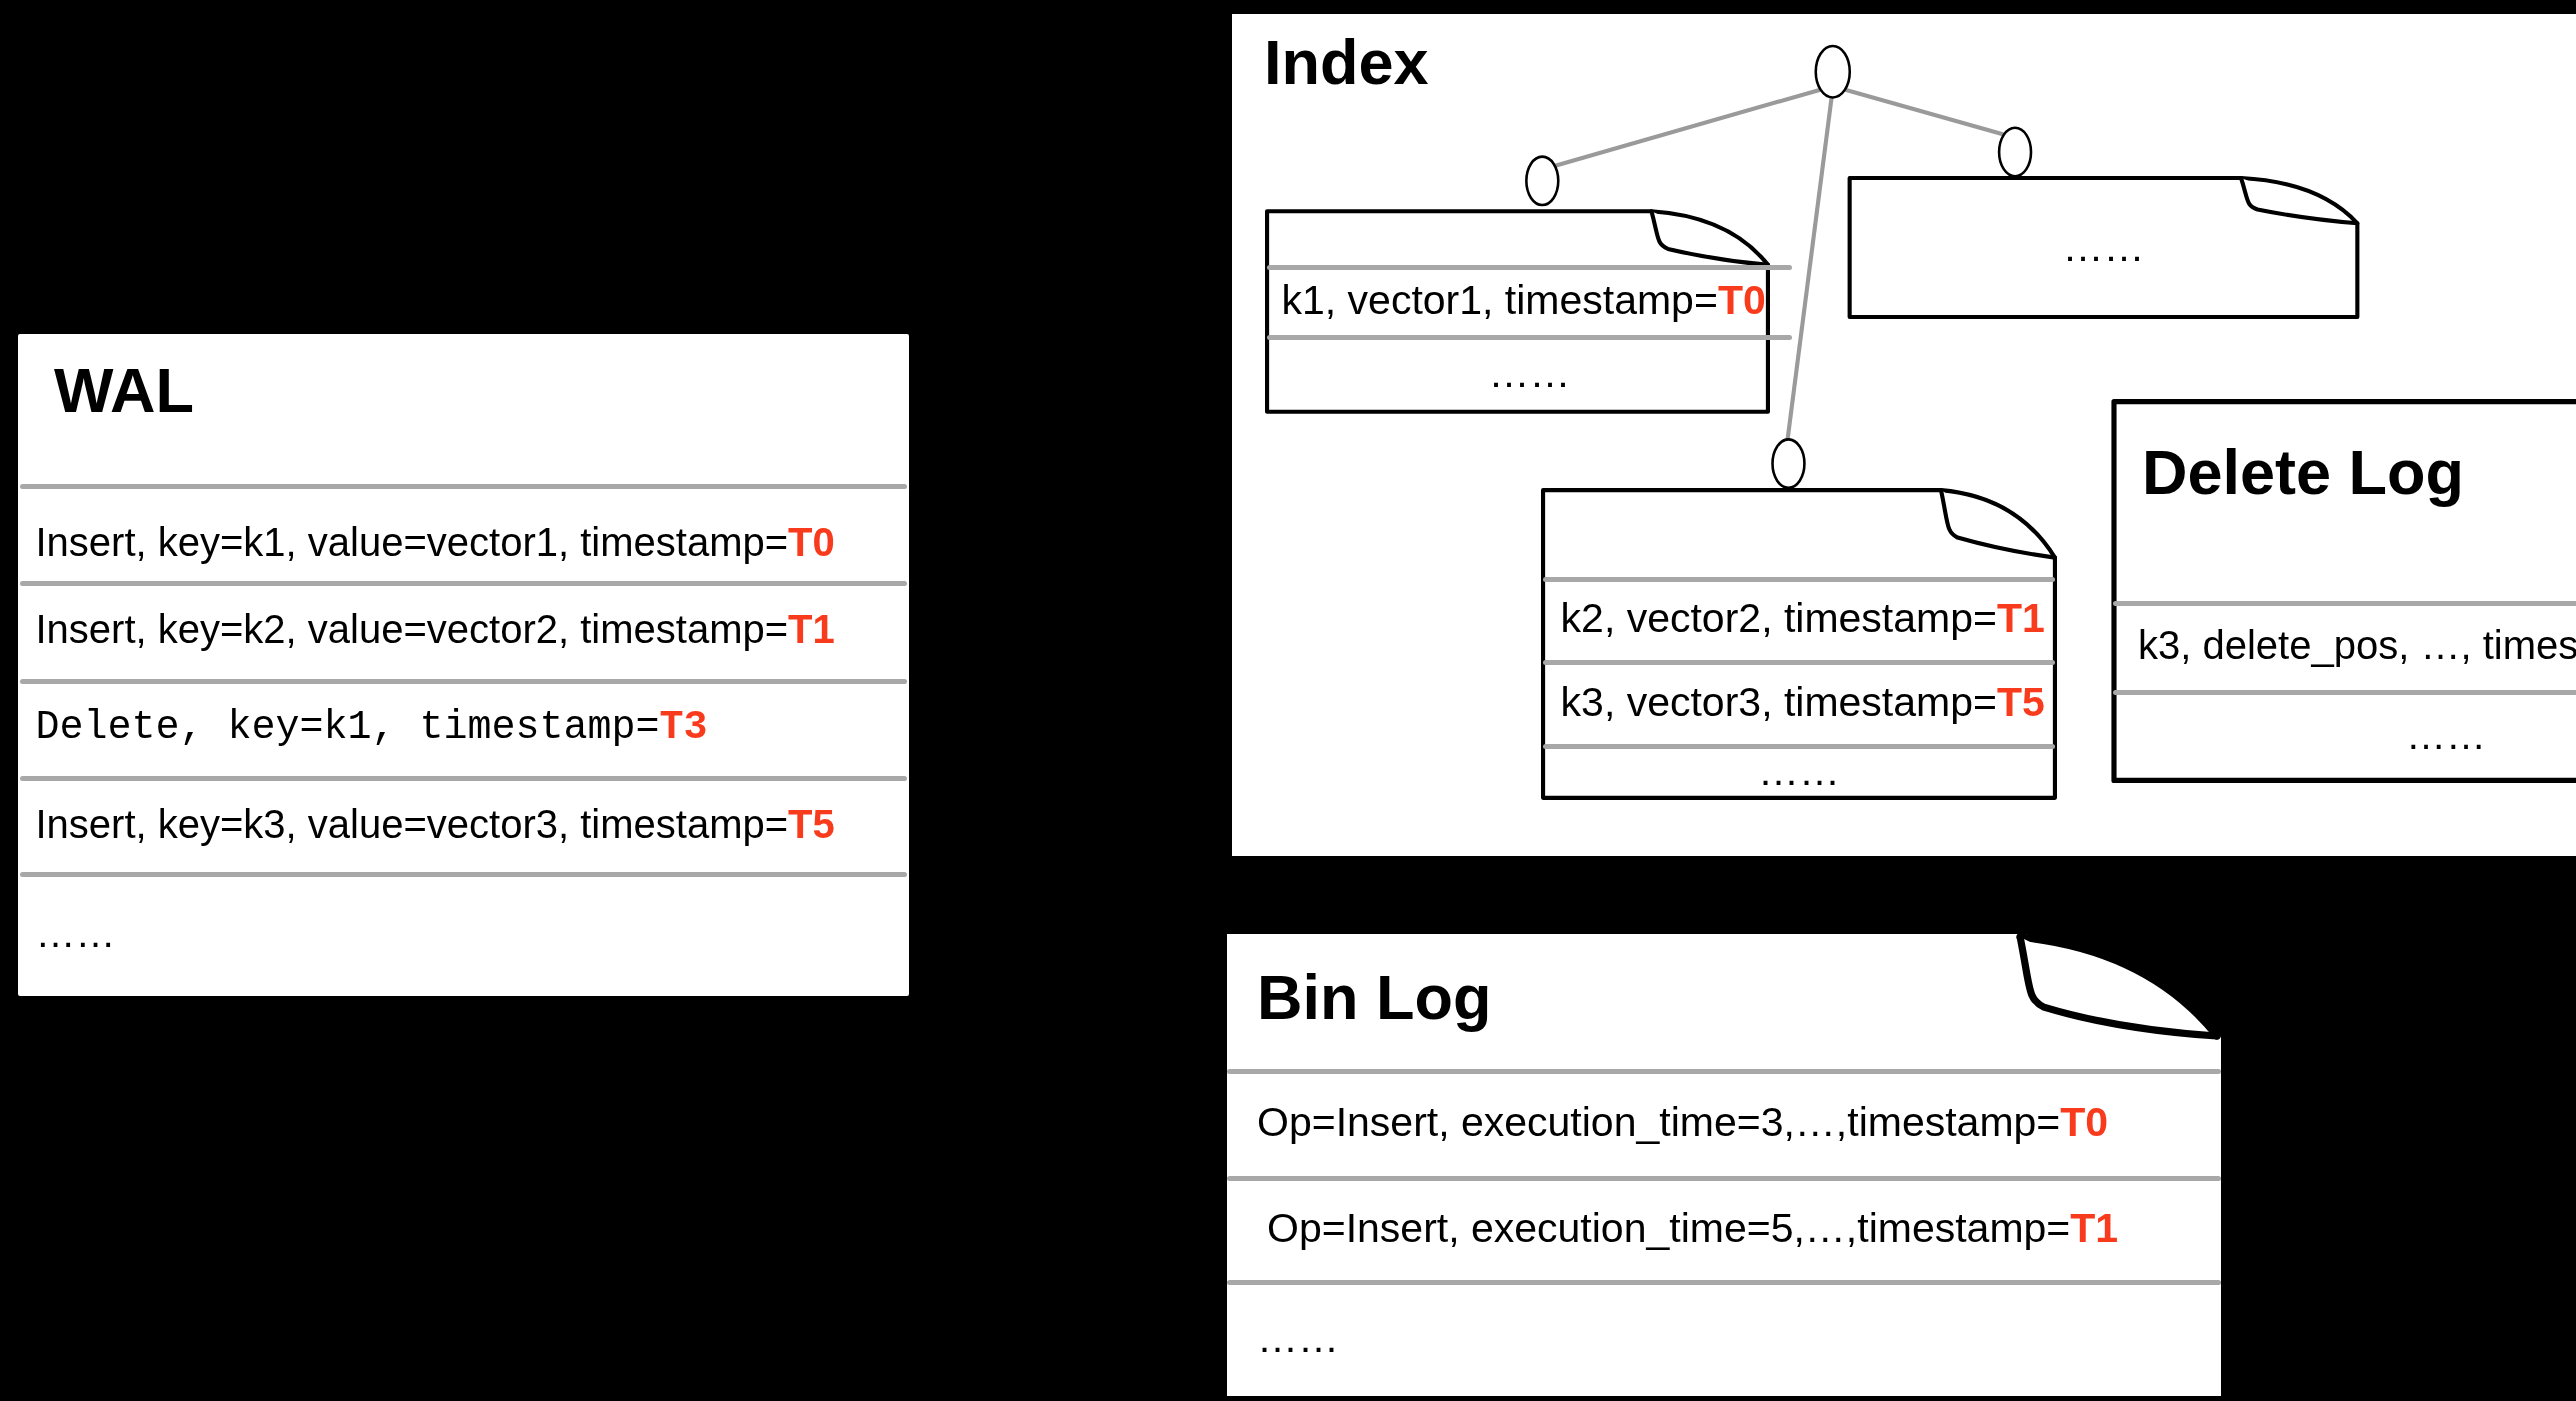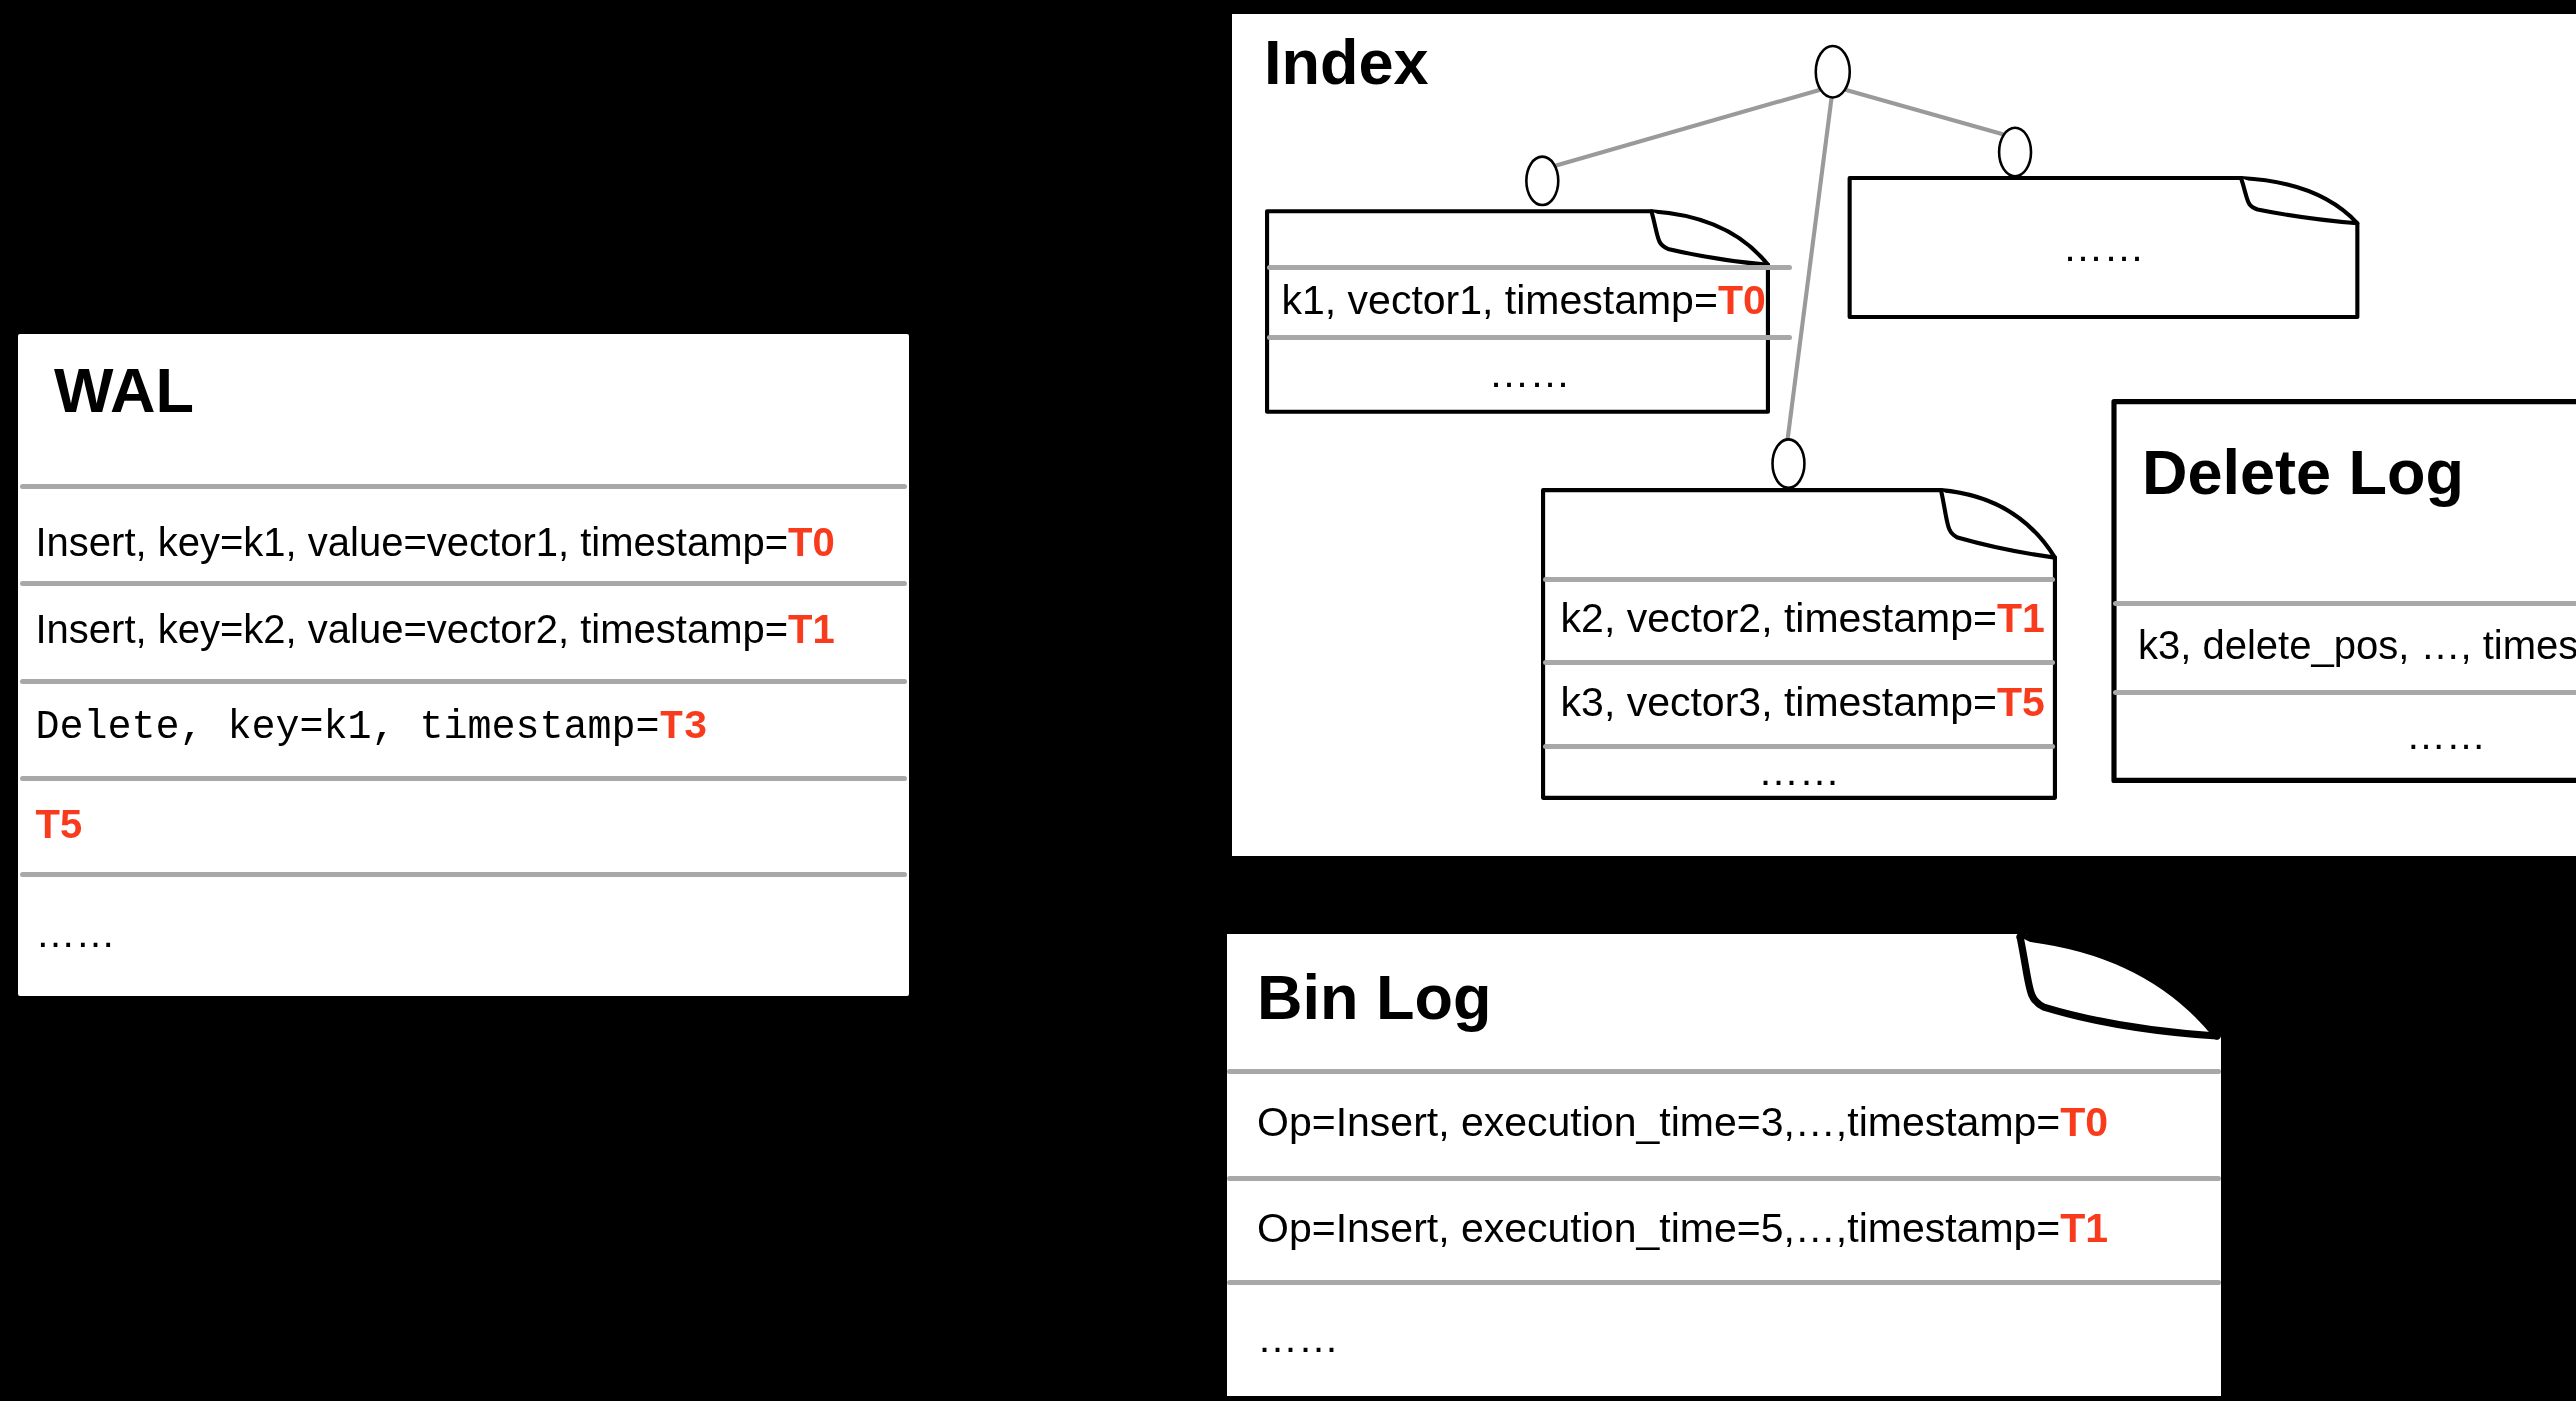--- a/index.html
+++ b/index.html
@@ -37,20 +37,21 @@
     </div>
     <div class="row pad" style="top:247px;height:97px;font-size:40px;">
       <span>Insert, key=k2, value=vector2, timestamp=</span>
         <span class="hl">T1</span>
     </div>
     <div class="row pad" style="top:345px;height:97px;font-size:40px;font-family:Liberation Mono, monospace;">
       <span>Delete, key=k1, timestamp=</span>
         <span class="hl">T3</span>
     </div>
     <div class="row pad" style="top:442px;height:97px;font-size:40px;">
+      <span>Insert, key=k3, value=vector3, timestamp=</span>
         <span class="hl">T5</span>
     </div>
     <div class="row pad" style="top:538px;height:123px;font-size:40px;">
       <span>……</span>
     </div>
   </div>
 
   <div class="box" style="left:1232px;top:14.4px;width:1579px;height:842px;">
     <div class="title" style="left:32px;top:16.5px;">Index</div>
   </div>
@@ -135,21 +136,21 @@
       <path d="M 1540 6 C 1560 106 1554 126 1586 142 C 1692 174 1800 190 1922 198" fill="#fff" stroke="#000" stroke-width="14" stroke-linejoin="round" stroke-linecap="round"></path>
     </svg>
     <div class="title" style="left:30px;top:32px;">Bin Log</div>
     <div class="sep" style="top:135px;left:0;right:0;"></div>
     <div class="sep" style="top:242px;left:0;right:0;"></div>
     <div class="sep" style="top:346px;left:0;right:0;"></div>
     <div class="row" style="top:135px;height:107px;padding-left:30px;">
       <span>Op=Insert, execution_time=3,…,timestamp=</span>
         <span class="hl">T0</span>
     </div>
-    <div class="row" style="top:242px;height:104px;padding-left:30px;">
+    <div class="row" style="top:242px;height:104px;padding-left:40px;">
       <span>Op=Insert, execution_time=5,…,timestamp=</span>
         <span class="hl">T1</span>
     </div>
     <div class="row" style="top:346px;height:116px;padding-left:30px;">
       <span>……</span>
     </div>
   </div>
 
 </div>
 

